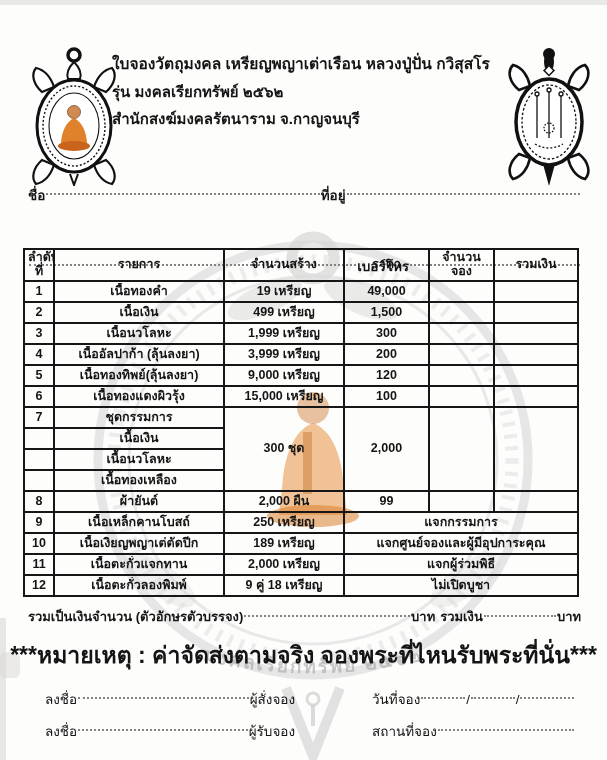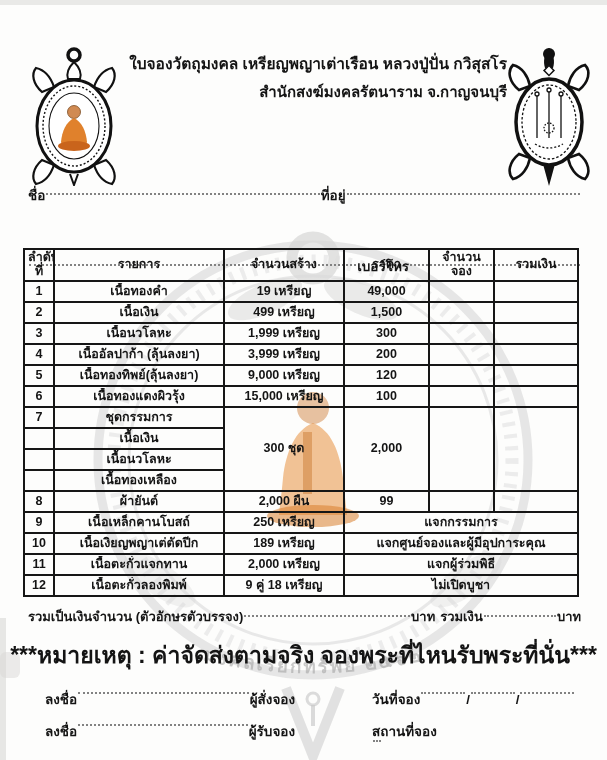--- a/index.html
+++ b/index.html
@@ -14,21 +14,21 @@
   .layer{position:absolute;inset:0;}
   .content{z-index:2;}
   .wm{z-index:1;pointer-events:none;}
   .artifact{position:absolute;background:#d9d8d6;z-index:0;}
 
   
   .turtle{position:absolute;top:46px;width:92px;height:140px;}
   .turtle.left{left:28px;}
   .turtle.right{left:503px;}
   .titles{
-    position:absolute;left:112px;right:100px;top:50px;text-align:right;
+    position:absolute;left:112px;right:100px;top:50px;text-align:left;
     font-weight:bold;white-space:nowrap;
   }
   .titles .t1{font-size:15.5px;line-height:28px;}
   .titles .t2{font-size:15px;line-height:27px;}
 
   
   .fline{position:absolute;display:flex;align-items:center;font-weight:bold;font-size:13.5px;}
   .dots{border-bottom:2px dotted #828282;margin:0 1px 3px 1px;min-width:8px;}
   .lbl{white-space:nowrap;line-height:1.15;}
 
@@ -50,25 +50,25 @@
   td.item{text-align:left;padding-left:7px;border-radius:6px;}
   td.sub{text-align:left;padding-left:27px;}
   .pre{white-space:pre-line;}
 
   
   .fl-total{left:28px;right:26px;top:610px;font-size:13px;}
   .note{
     position:absolute;left:0;right:0;top:637px;text-align:center;
     font-size:23px;font-weight:bold;
   }
-  .sig{position:absolute;display:flex;align-items:flex-start;font-weight:bold;font-size:13.5px;}
+  .sig{position:absolute;display:flex;align-items:center;font-weight:normal;font-size:13.5px;}
   .sig1l{left:45px;width:250px;top:692px;}
   .sig1r{left:372px;right:32px;top:692px;}
   .sig2l{left:45px;width:250px;top:724px;}
-  .sig2r{left:372px;right:32px;top:724px;flex-direction:column;}
+  .sig2r{left:372px;right:32px;top:724px;}
 </style>
 </head>
 <body>
 
 <div class="page">
 
   <div class="artifact" style="left:0;top:0;width:607px;height:5px;opacity:.55"></div>
   <div class="artifact" style="left:0;top:618px;width:6px;height:142px;opacity:.6"></div>
   <div class="artifact" style="left:0;top:652px;width:20px;height:26px;border-radius:6px;opacity:.5"></div>
 
@@ -143,20 +143,21 @@
             <line x1="58" y1="50" x2="58" y2="92"></line>
           <circle cx="46" cy="82" r="5" stroke-dasharray="1.5 1.5"></circle>
           <path d="M32,98 Q46,106 60,98" stroke-dasharray="2 2"></path>
         </g>
         <path d="M40,118 L46,140 L52,118 Z" fill="#111"></path>
       </svg>
     </div>
 
     <div class="titles">
       <div class="t1">ใบจองวัตถุมงคล เหรียญพญาเต่าเรือน หลวงปู่ปั่น กวิสุสโร</div>
+      <div class="t2">รุ่น มงคลเรียกทรัพย์ ๒๕๖๒</div>
       <div class="t2">สำนักสงฆ์มงคลรัตนาราม  จ.กาญจนบุรี</div>
     </div>
 
     <div class="fline fl-name">
       <span class="lbl">ชื่อ</span>
       <span class="dots" style="flex:2.05"></span>
       <span class="lbl">ที่อยู่</span>
       <span class="dots" style="flex:1.75"></span>
     </div>
 

